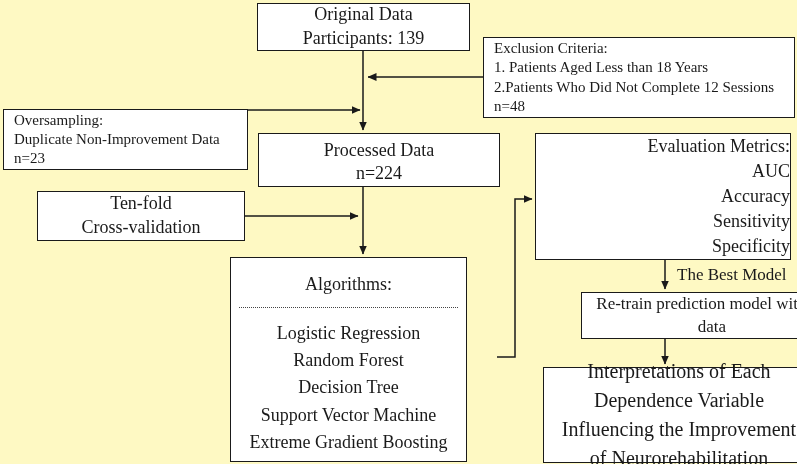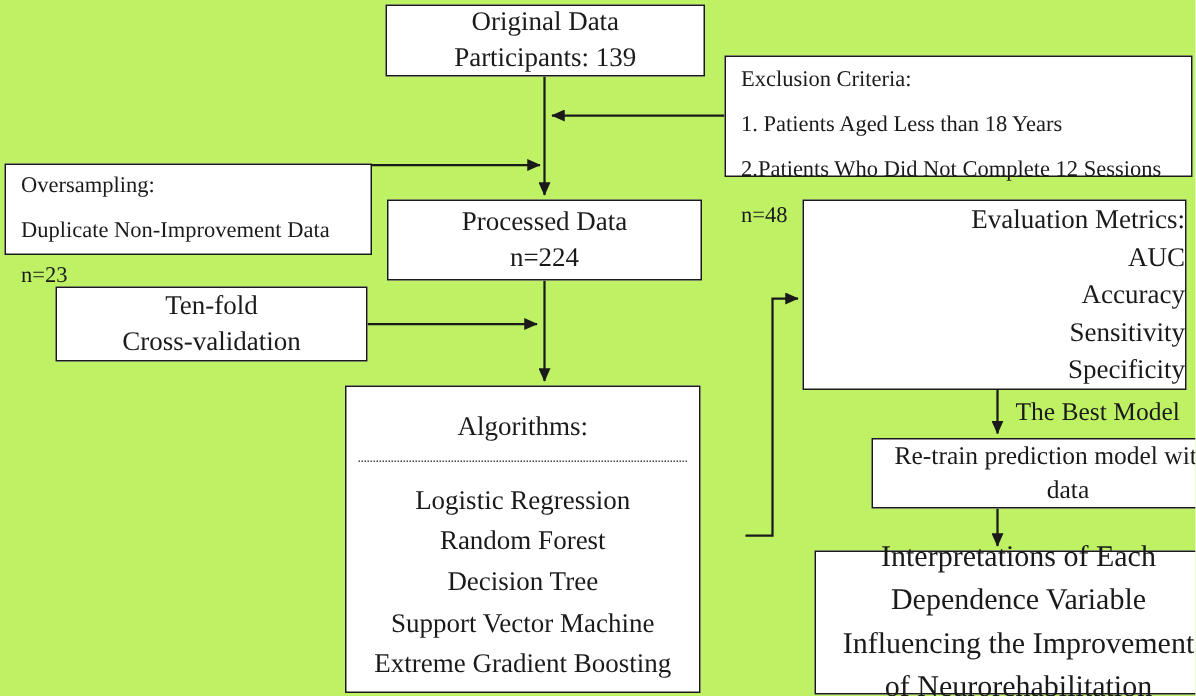--- a/index.html
+++ b/index.html
@@ -5,21 +5,21 @@
   * { margin: 0; padding: 0; box-sizing: border-box; }
   html, body { background: #ffffff; }
   body {
     font-family: "Liberation Serif", "DejaVu Serif", serif;
     color: #1a1a1a;
   }
   #canvas {
     position: relative;
     width: 797px;
     height: 464px;
-    background: #bef264;
+    background: #fef9c3;
     overflow: hidden;
     padding-left: 24px;
   }
   #connectors {
     position: absolute;
     left: 0; top: 0;
     width: 797px; height: 464px;
     pointer-events: none;
   }
   .box {
@@ -29,33 +29,32 @@
     display: flex;
     flex-direction: column;
     justify-content: center;
     align-items: center;
     text-align: center;
     line-height: 1.32;
   }
   .box.left-align {
     align-items: flex-start;
     text-align: left;
-    justify-content: space-between;
-    gap: 11px;
+    justify-content: center;
   }
   .fs18 { font-size: 18px; }
   .fs17 { font-size: 17px; }
   .fs16 { font-size: 20px; margin-left: 20px; }
   .fs15 { font-size: 15px; }
 
   
   #box-original       { left: 257px; top: 3px;   width: 213px; height: 48px; }
   #box-exclusion      { left: 483px; top: 37px;  width: 312px; height: 81px; padding: 6px 10px; line-height: 1.28; }
   #box-oversampling   { left: 3px;   top: 78px;  width: 245px; height: 61px; padding: 5px 10px; line-height: 1.28; margin-top: 31px; }
-  #box-processed      { left: 258px; top: 133px; width: 210px; height: 54px; }
+  #box-processed      { left: 258px; top: 133px; width: 242px; height: 54px; justify-content: flex-end; }
   #box-crossval       { left: 37px;  top: 191px; width: 208px; height: 50px; }
   #box-algorithms     { left: 230px; top: 257px; width: 237px; height: 205px; justify-content: flex-start; padding-top: 15px; }
   #box-evaluation     { left: 535px; top: 133px; width: 256px; height: 127px; line-height: 1.38; align-items: flex-end; }
   #box-retrain        { left: 533px; top: 292px; width: 262px; height: 47px; padding: 2px 14px; margin-left: 48px; }
   #box-interpretation { left: 523px; top: 367px; width: 272px; height: 96px; padding: 4px 10px; line-height: 1.45; }
 
   .algo-title { font-size: 18px; margin-bottom: 10px; }
   .algo-divider {
     width: calc(100% - 16px);
     border-top: 1.5px dotted #444;

